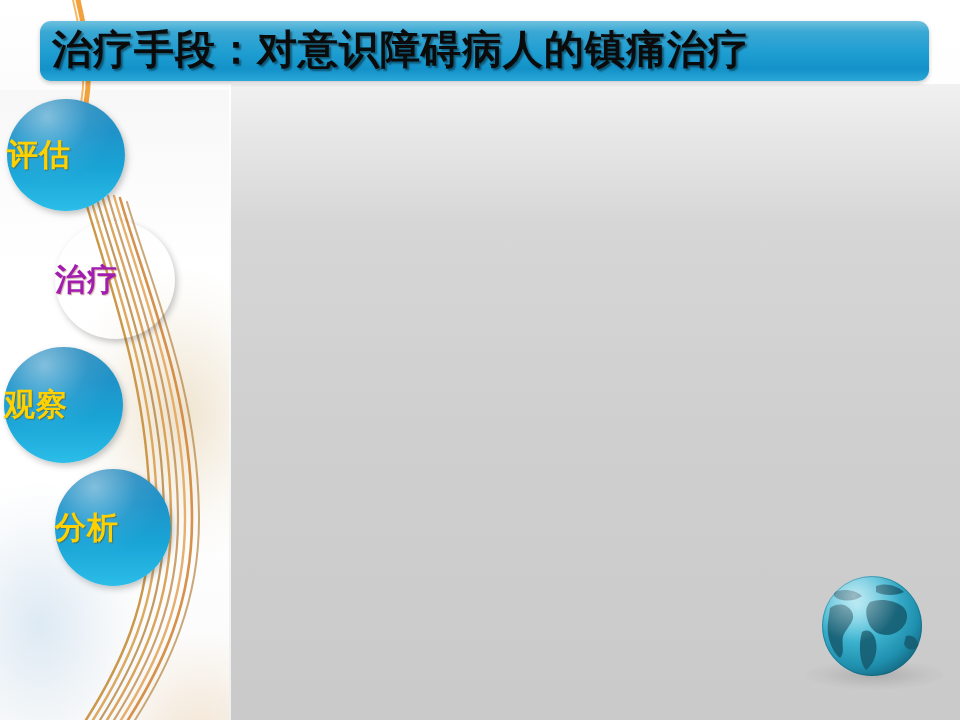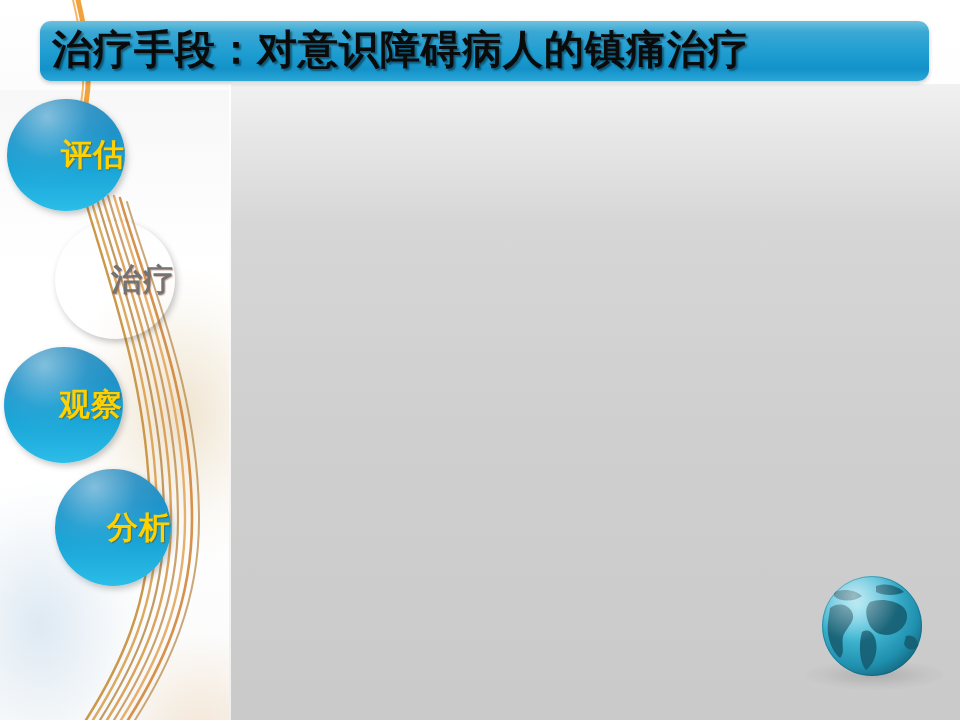--- a/index.html
+++ b/index.html
@@ -104,21 +104,21 @@
     height: 140px;
     pointer-events: none;
   }
 
   
   .node {
     position: absolute;
     border-radius: 50%;
     display: flex;
     align-items: center;
-    justify-content: flex-end;
+    justify-content: flex-start;
     box-shadow: 2px 3px 6px rgba(60,60,60,0.30);
   }
   .node-blue {
     background:
       radial-gradient(circle at 34% 16%, rgba(255,255,255,0.42) 0%, rgba(255,255,255,0.06) 34%, rgba(255,255,255,0) 55%),
       linear-gradient(180deg, #2f8fc0 0%, #1f93c9 30%, #19a4d6 62%, #2cbde8 100%);
   }
   .node-orange {
     background:
       radial-gradient(circle at 36% 14%, rgba(255,255,255,0.45) 0%, rgba(255,255,255,0.08) 36%, rgba(255,255,255,0) 58%),
@@ -129,21 +129,21 @@
     font-size: 31px;
     font-weight: bold;
     letter-spacing: 1px;
     white-space: nowrap;
   }
   .label-yellow {
     color: #ffd100;
     text-shadow: 1px 1px 1px rgba(90,60,0,0.45);
   }
   .label-red {
-    color: #737373;
+    color: #a21caf;
     text-shadow: 1px 1px 1px rgba(120,30,0,0.35);
   }
 
   #node-0 { left: 7px;  top: 99px;  width: 118px; height: 112px; }
   #node-1 { left: 55px; top: 221px; width: 120px; height: 118px; }
   #node-2 { left: 4px;  top: 347px; width: 119px; height: 116px; }
   #node-3 { left: 55px; top: 469px; width: 116px; height: 117px; }
   #node-4 { left: 4px;  top: 599px; width: 117px; height: 117px; }
 
   

